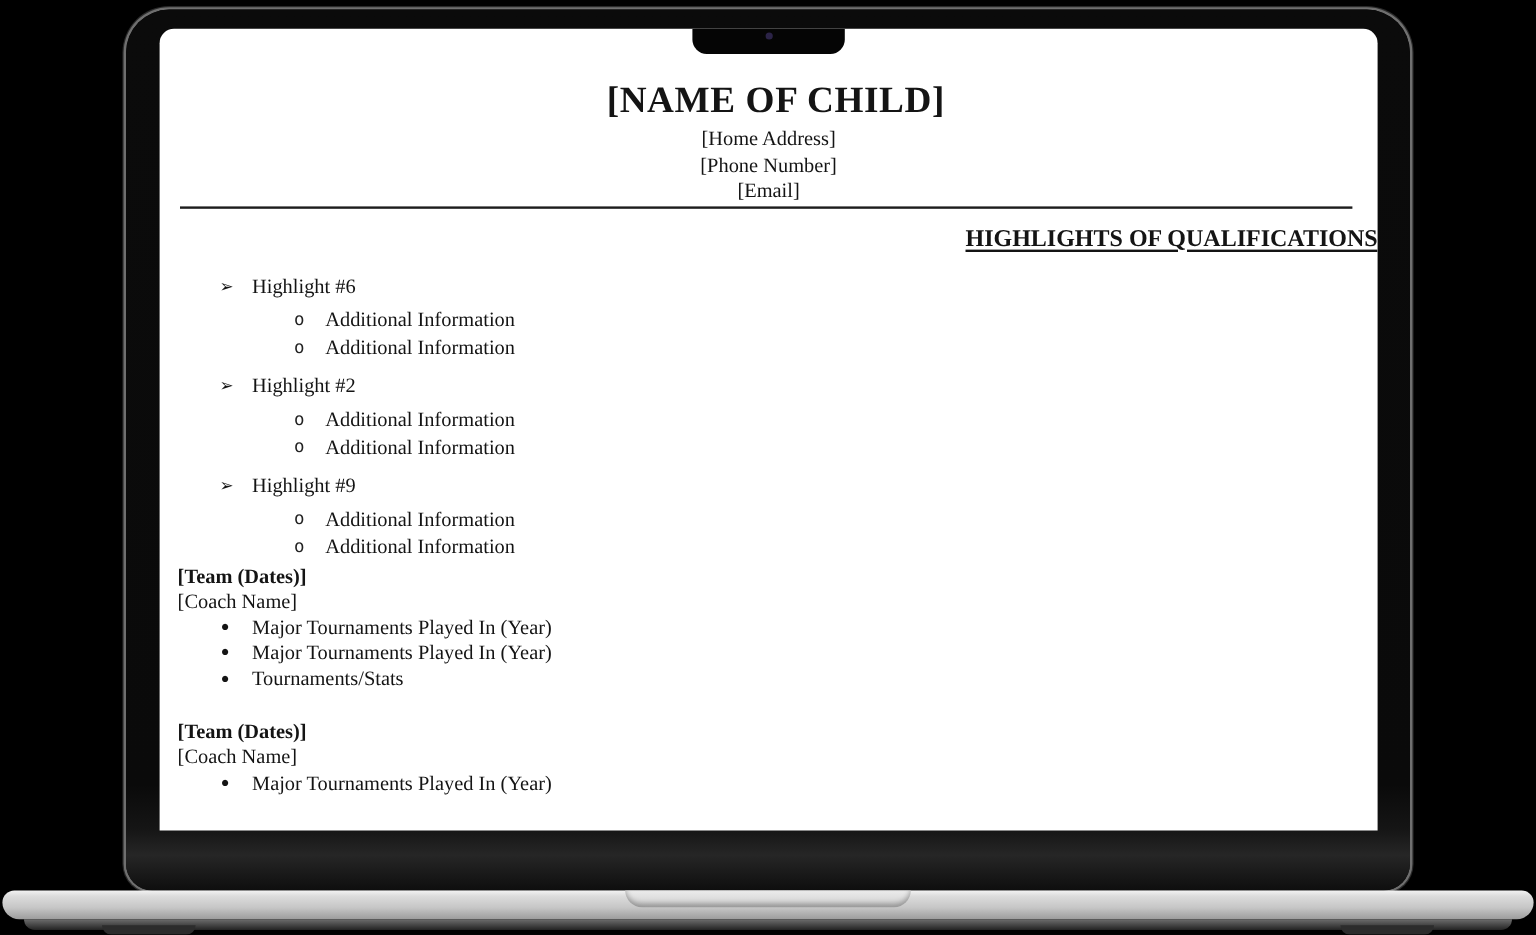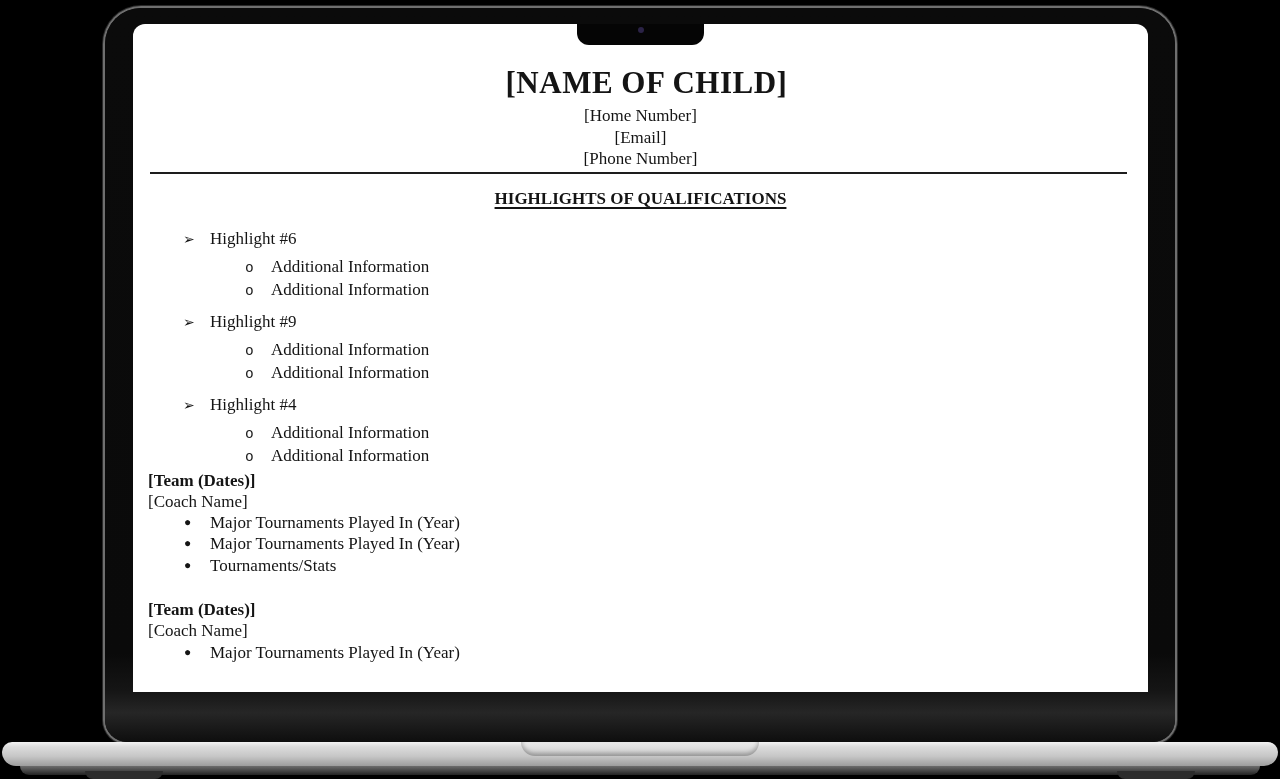--- a/index.html
+++ b/index.html
@@ -45,21 +45,21 @@
   }
   .foot { position:absolute; top:771px; width:78px; height:8px; background:#2c2c2c; border-radius:0 0 8px 8px; }
   .foot-left { left:85px; }
   .foot-right { left:1117px; }
   
   .doc { position:absolute; inset:0; color:#141414; padding-top:42px; }
   .doc-title { font-size:31px; line-height:34px; font-weight:700; text-align:center; letter-spacing:.5px;padding-left:12px; }
   .contact { margin-top:5px; font-size:17px; line-height:21.5px; text-align:center; }
   .rule { margin:2px 21px 0 17px; height:2px; background:#1d1d1d; border:none; }
   .sec-heading {
-    margin-top:12px; font-size:17px; line-height:26px; font-weight:700; text-align:center;
+    margin-top:12px; font-size:20px; line-height:26px; font-weight:700; text-align:right;
   }
   .sec-heading span { text-decoration:underline; text-decoration-thickness:2px; text-underline-offset:3px; }
   .ath-heading { margin-top:3px; }
   .quals { margin-top:16px; font-size:17px; }
   .hl-group + .hl-group { margin-top:10px; }
   .row { display:flex; line-height:22px; }
   .l1 { padding-left:50px; }
   .l1 .marker { width:27px; font-family:"DejaVu Sans",sans-serif; font-size:14px; }
   .l2 { padding-left:112px; margin-top:1px; }
   .l2.first-sub { margin-top:6px; }
@@ -75,23 +75,23 @@
 <body>
 
 <div class="stage">
   <div class="lid">
     <div class="glass">
 
       <div class="doc">
         <div class="doc-title">[NAME OF CHILD]</div>
 
         <div class="contact">
-          <div>[Home Number]</div>
+          <div>[Home Address]</div>
+          <div>[Phone Number]</div>
           <div>[Email]</div>
-          <div>[Phone Number]</div>
         </div>
 
         <div class="rule"></div>
 
         <div class="sec-heading">
           <span>HIGHLIGHTS OF QUALIFICATIONS</span>
         </div>
 
         <div class="quals">
 
@@ -106,36 +106,36 @@
             </div>
             <div class="row l2">
               <span class="marker">o</span>
               <span>Additional Information</span>
             </div>
           </div>
 
           <div class="hl-group">
             <div class="row l1">
               <span class="marker">➢</span>
-              <span>Highlight #9</span>
+              <span>Highlight #2</span>
             </div>
             <div class="row l2 first-sub">
               <span class="marker">o</span>
               <span>Additional Information</span>
             </div>
             <div class="row l2">
               <span class="marker">o</span>
               <span>Additional Information</span>
             </div>
           </div>
 
           <div class="hl-group">
             <div class="row l1">
               <span class="marker">➢</span>
-              <span>Highlight #4</span>
+              <span>Highlight #9</span>
             </div>
             <div class="row l2 first-sub">
               <span class="marker">o</span>
               <span>Additional Information</span>
             </div>
             <div class="row l2">
               <span class="marker">o</span>
               <span>Additional Information</span>
             </div>
           </div>

